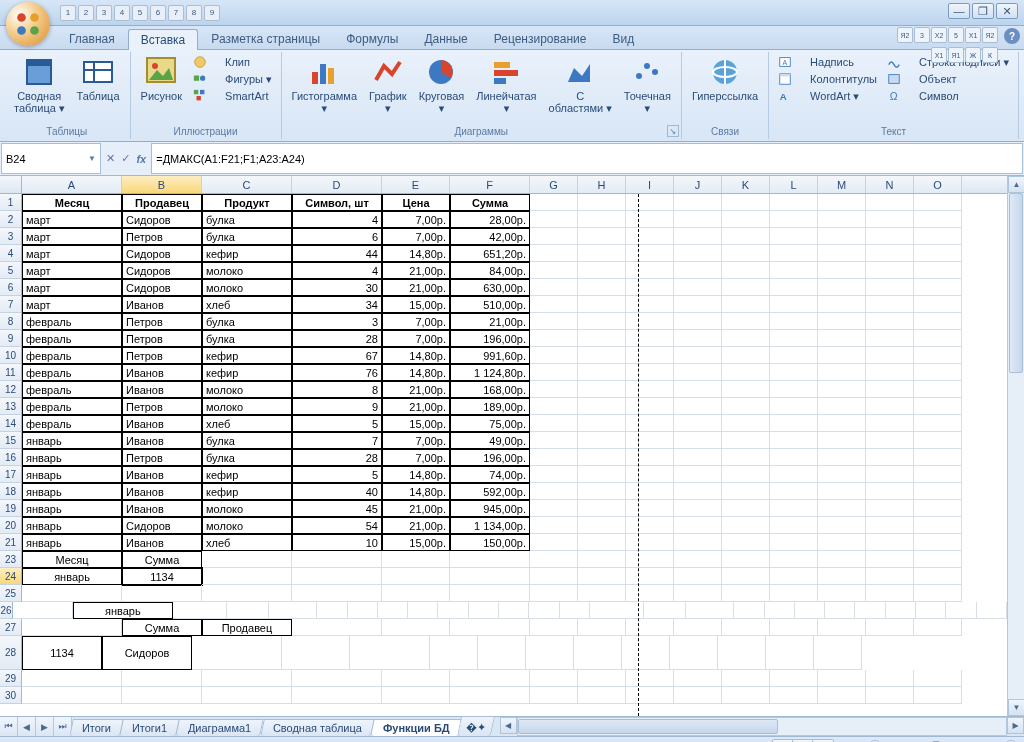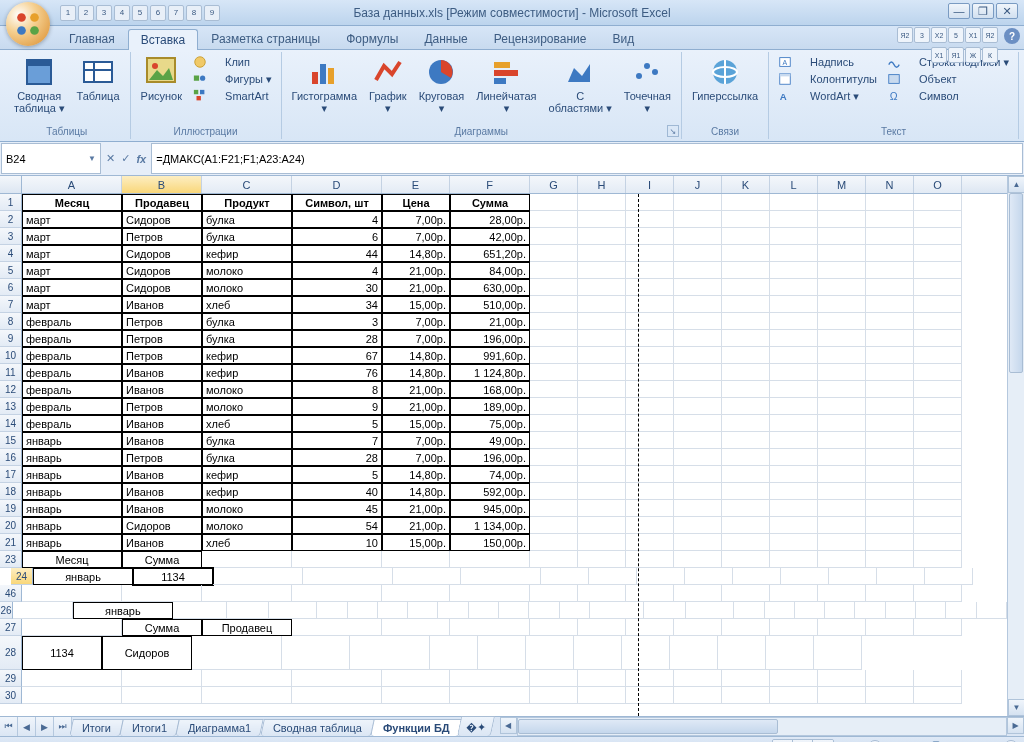--- a/index.html
+++ b/index.html
@@ -87,21 +87,21 @@
 
 .grid-wrap{position:relative;height:540px;display:flex;}
 .grid-scroll{flex:1;overflow:hidden;background:#fff;position:relative;}
 .col-headers{display:flex;height:18px;background:linear-gradient(#f4f7fb,#dce6f2);border-bottom:1px solid #9fb8d4;position:sticky;top:0;}
 .corner{width:22px;border-right:1px solid #9fb8d4;background:linear-gradient(#f4f7fb,#dce6f2);}
 .col-h{border-right:1px solid #c4d2e3;display:flex;align-items:center;justify-content:center;font-size:11px;color:#2a4b78;background:linear-gradient(#f4f7fb,#e3ebf5);}
 .col-h.sel{background:linear-gradient(#fdeec2,#f9d77a);}
 .rows{}
 .row{display:flex;height:17px;}
 .row-h{width:22px;background:linear-gradient(#f4f7fb,#e3ebf5);border-right:1px solid #9fb8d4;border-bottom:1px solid #c4d2e3;display:flex;align-items:center;justify-content:center;font-size:10px;color:#2a4b78;}
-.row-h.sel{background:linear-gradient(#fdeec2,#f9d77a);margin-left:11px;}
+.row-h.sel{background:linear-gradient(#fdeec2,#f9d77a);}
 .cell{border-right:1px solid #d6dee8;border-bottom:1px solid #d6dee8;padding:0 3px;font-size:11px;display:flex;align-items:center;overflow:hidden;white-space:nowrap;}
 .cell.b{border:1px solid #000;}
 .cell.br{border-right:1px solid #000;}
 .cell.bb{border-bottom:1px solid #000;}
 .cell.bt{border-top:1px solid #000;}
 .cell.bl{border-left:1px solid #000;}
 .cell.bold{font-weight:bold;}
 .cell.center{justify-content:center;}
 .cell.right{justify-content:flex-end;}
 .cell.active{outline:2px solid #000;outline-offset:-1px;background:#fff;}
@@ -151,21 +151,20 @@
       <span class="qat-item">1</span>
       <span class="qat-item">2</span>
       <span class="qat-item">3</span>
       <span class="qat-item">4</span>
       <span class="qat-item">5</span>
       <span class="qat-item">6</span>
       <span class="qat-item">7</span>
       <span class="qat-item">8</span>
       <span class="qat-item">9</span>
     </div>
-  <div class="title-text">База данных.xls  [Режим совместимости] - Microsoft Excel</div>
   <div class="win-controls">
     <span>—</span>
     <span>❐</span>
     <span>✕</span>
   </div>
 </div>
 
 <div class="ribbon-tabs" id="ribbon-tabs">
   <div class="ribbon-tab">Главная</div>
     <div class="ribbon-tab active">Вставка</div>
@@ -842,21 +841,21 @@
           <div class="cell cH"></div>
           <div class="cell cI"></div>
           <div class="cell cJ"></div>
           <div class="cell cK"></div>
           <div class="cell cL"></div>
           <div class="cell cM"></div>
           <div class="cell cN"></div>
           <div class="cell cO"></div>
         </div>
         <div class="row">
-          <div class="row-h">46</div>
+          <div class="row-h">25</div>
           <div class="cell cA"></div>
           <div class="cell cB"></div>
           <div class="cell cC"></div>
           <div class="cell cD"></div>
           <div class="cell cE"></div>
           <div class="cell cF"></div>
           <div class="cell cG"></div>
           <div class="cell cH"></div>
           <div class="cell cI"></div>
           <div class="cell cJ"></div>

